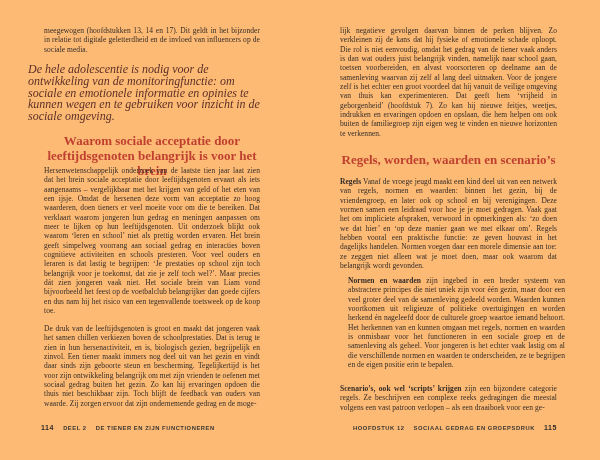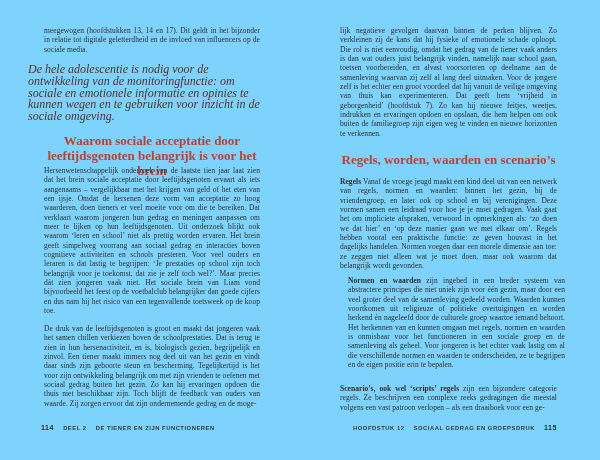--- a/index.html
+++ b/index.html
@@ -1,20 +1,20 @@
 <!DOCTYPE html>
 <html><head>
 <meta charset="utf-8">
 <style>
   html, body { margin: 0; padding: 0; }
   .spread {
     position: relative;
     width: 600px;
     height: 460px;
-    background: #7dd3fc;
+    background: #fdba74;
     overflow: hidden;
     font-family: "Liberation Serif", serif;
   }
   .block { position: absolute; margin: 0; }
 
   
   .copy {
     font-size: 7.5px;
     line-height: 9.35px;
     text-align: justify;
@@ -94,21 +94,21 @@
       <b class="lead">Regels</b>
       <span>Vanaf de vroege jeugd maakt een kind deel uit van een netwerk van regels, normen en waarden: binnen het gezin, bij de vriendengroep, en later ook op school en bij verenigingen. Deze vormen samen een leidraad voor hoe je je moet gedragen. Vaak gaat het om impliciete afspraken, verwoord in opmerkingen als: ‘zo doen we dat hier’ en ‘op deze manier gaan we met elkaar om’. Regels hebben vooral een praktische functie: ze geven houvast in het dagelijks handelen. Normen voegen daar een morele dimensie aan toe: ze zeggen niet alleen wat je moet doen, maar ook waarom dat belangrijk wordt gevonden.</span>
     </p>
 
     <p class="block copy col-right" style="top:276px;margin-left:8px;">
       <b class="lead">Normen en waarden</b>
       <span>zijn ingebed in een breder systeem van abstractere principes die niet uniek zijn voor één gezin, maar door een veel groter deel van de samenleving gedeeld worden. Waarden kunnen voortkomen uit religieuze of politieke overtuigingen en worden herkend én nageleefd door de culturele groep waartoe iemand behoort. Het herkennen van en kunnen omgaan met regels, normen en waarden is onmisbaar voor het functioneren in een sociale groep en de samenleving als geheel. Voor jongeren is het echter vaak lastig om al die verschillende normen en waarden te onderscheiden, ze te begrijpen en de eigen positie erin te bepalen.</span>
     </p>
 
     <p class="block copy col-right" style="top:384px;">
-      <b class="lead">Scenario’s, ook wel ‘scripts’ regels</b>
+      <b class="lead">Scenario’s, ook wel ‘scripts’ krijgen</b>
       <span>zijn een bijzondere categorie regels. Ze beschrijven een complexe reeks gedragingen die meestal volgens een vast patroon verlopen – als een draaiboek voor een ge-</span>
     </p>
 
     <div class="block footer footer-right col-right" style="top:424px;">
       <span class="seg">HOOFDSTUK 12</span>
       <span class="seg">SOCIAAL GEDRAG EN GROEPSDRUK</span>
       <span class="seg pagenum">115</span>
     </div>
   </section>
 

